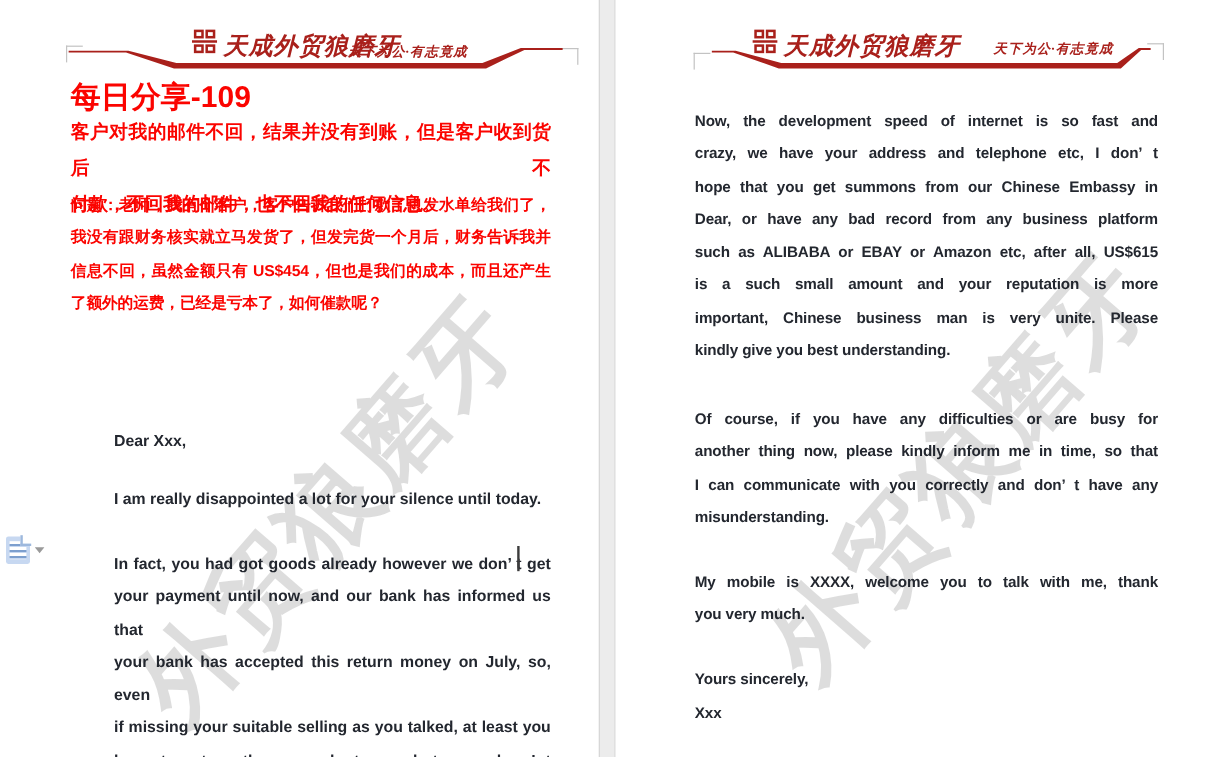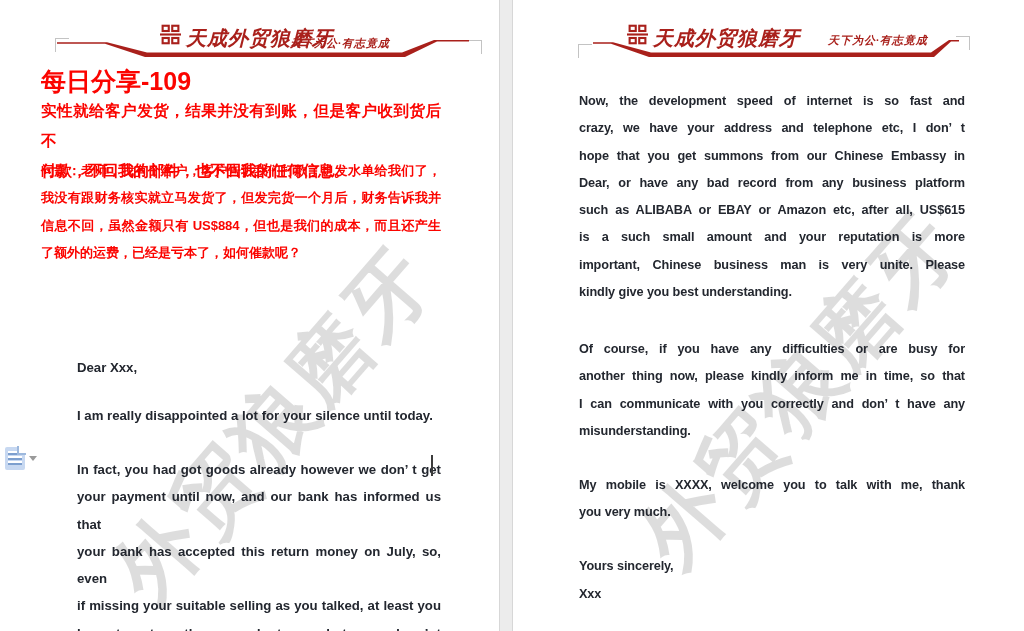--- a/index.html
+++ b/index.html
@@ -19,21 +19,21 @@
   .brand-logo{position:absolute;z-index:2;}
   .brand-name{position:absolute;z-index:2;font-family:"Liberation Serif","DejaVu Serif",serif;
               font-weight:700;font-style:italic;font-size:20px;color:#a9201b;letter-spacing:1px;white-space:nowrap;}
   .brand-motto{position:absolute;z-index:2;font-family:"Liberation Serif","DejaVu Serif",serif;
                font-weight:700;font-style:italic;font-size:11px;color:#a9201b;letter-spacing:1px;white-space:nowrap;}
   
   .wm{position:absolute;z-index:0;white-space:nowrap;font-size:82px;font-weight:700;color:#000;opacity:.13;
       letter-spacing:5px;transform:translate(-50%,-50%) rotate(-49deg);pointer-events:none;}
   
   .content{position:absolute;z-index:2;}
-  #c1{left:41px;top:0;width:400px;height:557px;}
+  #c1{left:59px;top:0;width:400px;height:557px;}
   #c2{left:66px;top:0;width:386px;height:631px;}
   .blk{position:absolute;left:0;right:0;}
   .t-row{display:flex;align-items:flex-end;white-space:nowrap;}
   .t-big{font-size:25px;font-weight:800;color:#fb0400;letter-spacing:0;line-height:30px;margin-right:12px;}
   .t-sm,.t-line{font-size:15.6px;font-weight:700;color:#fb0400;line-height:30px;letter-spacing:-0.2px;}
   .t-line{margin-top:0;}
   .q-line{font-size:13.1px;font-weight:700;color:#fb0400;line-height:27.4px;letter-spacing:-0.1px;}
   .en{font-weight:700;color:#23272f;line-height:27.3px;}
   #c1 .en{font-size:13.2px;margin-left:36px;}
   #c2 .en{font-size:12.7px;letter-spacing:-0.1px;}
@@ -76,28 +76,28 @@
     </svg>
     <span class="brand-name" style="left:186px;top:25px;">天成外贸狼磨牙</span>
     <span class="brand-motto" style="left:290px;top:36px;">天下为公·有志竟成</span>
 
     <div class="content" id="c1">
 
       <div class="blk" style="top:66px;">
         <div class="t-row">
           <span class="t-big">每日分享-109</span>
         </div>
-        <div class="t-line stretch">实性就给客户发货，结果并没有到账，但是客户收到货后不</div>
+        <div class="t-line stretch">客户对我的邮件不回，结果并没有到账，但是客户收到货后不</div>
         <div class="t-line plain">付款，不回我的邮件，也不回我的任何信息。</div>
       </div>
 
       <div class="blk" style="top:157px;">
         <div class="q-line stretch">问题：老师，我有个客户，客户告诉我们打款了也发水单给我们了，</div>
         <div class="q-line stretch">我没有跟财务核实就立马发货了，但发完货一个月后，财务告诉我并</div>
-        <div class="q-line stretch">信息不回，虽然金额只有 US$884，但也是我们的成本，而且还产生</div>
+        <div class="q-line stretch">信息不回，虽然金额只有 US$454，但也是我们的成本，而且还产生</div>
         <div class="q-line plain">了额外的运费，已经是亏本了，如何催款呢？</div>
       </div>
 
       <div class="blk en plain" style="top:354px;">Dear Xxx,</div>
       <div class="blk en plain" style="top:402px;">I am really disappointed a lot for your silence until today.</div>
       <div class="blk" style="top:456px;">
         <div class="en stretch">In fact, you had got goods already however we don’ t get</div>
         <div class="en stretch">your payment until now, and our bank has informed us that</div>
         <div class="en stretch">your bank has accepted this return money on July, so, even</div>
         <div class="en stretch">if missing your suitable selling as you talked, at least you</div>

